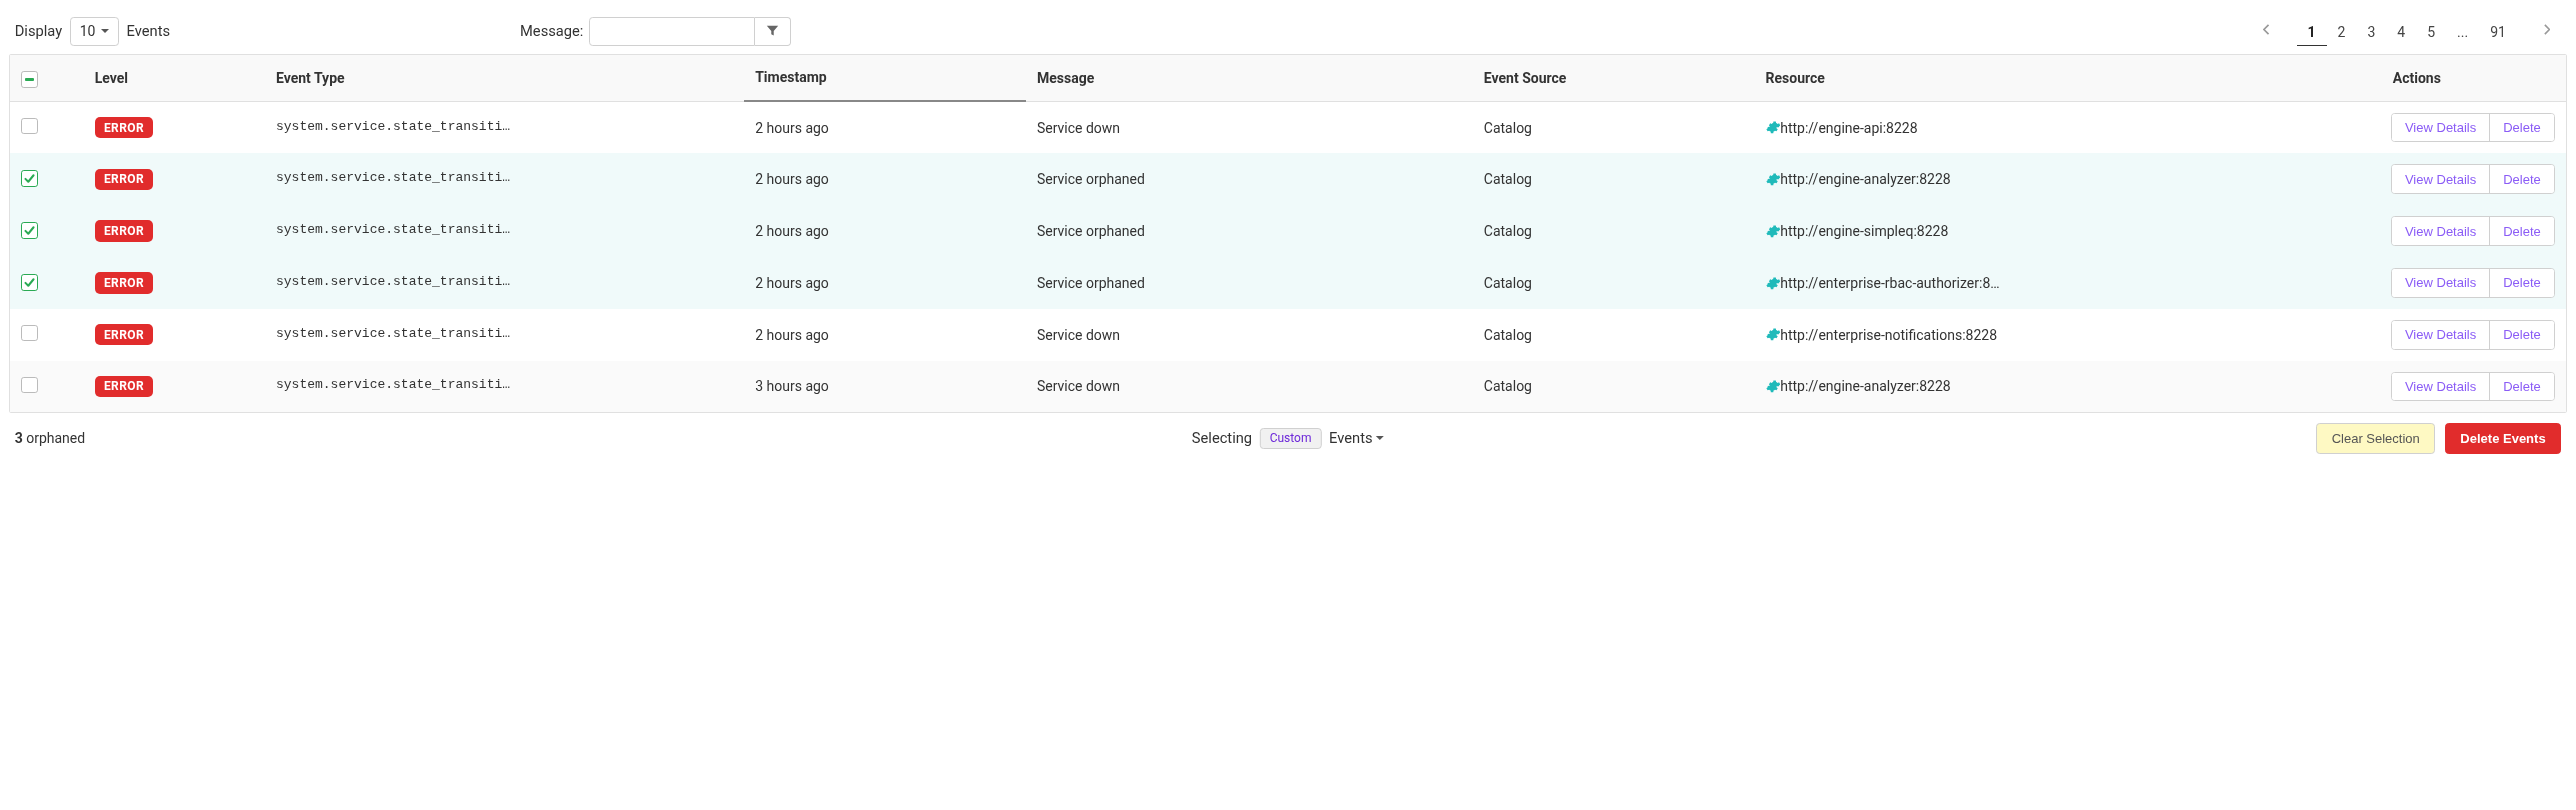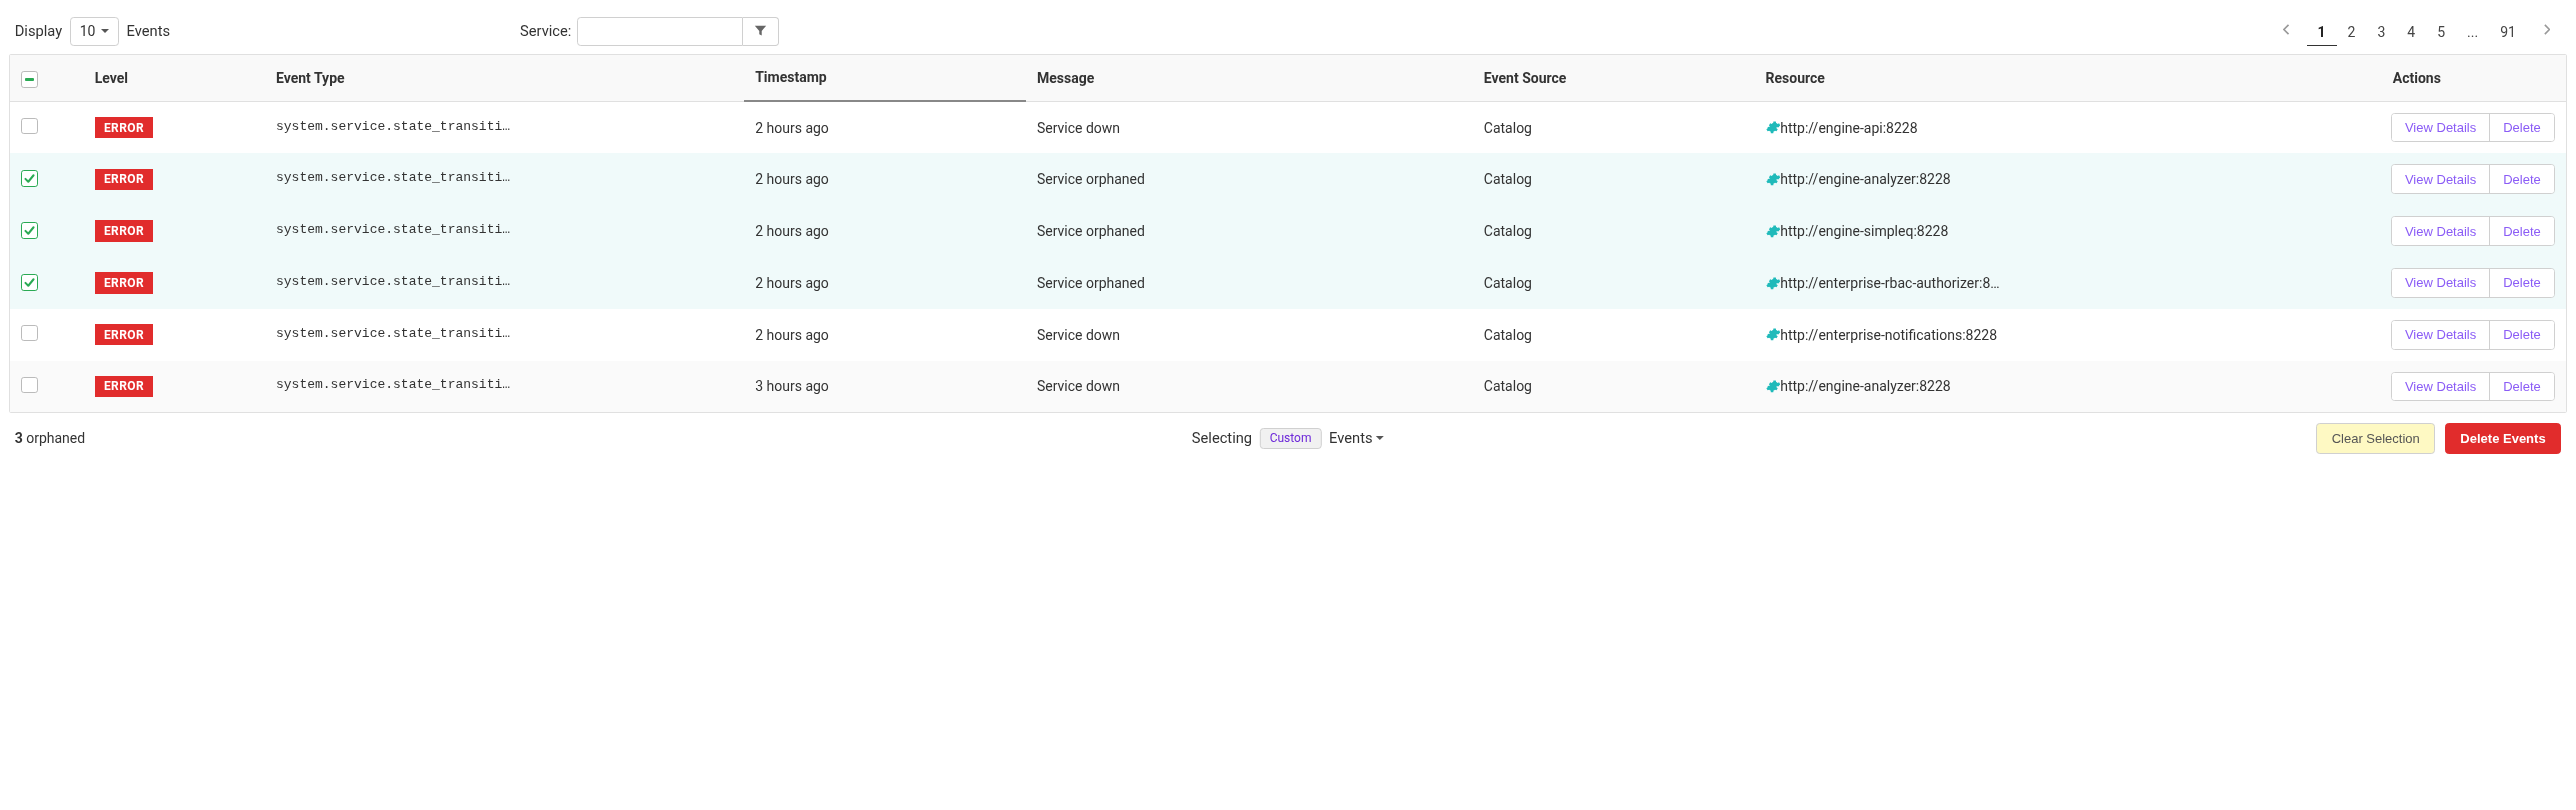--- a/index.html
+++ b/index.html
@@ -65,21 +65,21 @@
     border-left: none;
     border-radius: 0 3.7px 3.7px 0;
     background: #fff;
     padding: 4.6px 11px 3.7px;
     cursor: pointer;
     color: #666;
   }
   .pagination {
     display: flex;
     align-items: center;
-    gap: 5px;
+    gap: 15px;
   }
   .page-nav, .page-num {
     padding: 5.5px 11px;
     font-size: 14px;
     color: #444;
     cursor: pointer;
     border-bottom: 1.8px solid transparent;
   }
   .page-num.active {
     font-weight: 700;
@@ -137,21 +137,21 @@
   }
   .checkbox.checked svg { display: block; }
   .checkbox svg { display: none; width: 13px; height: 13px; }
   .level-badge {
     display: inline-block;
     background: #e12c2c;
     color: #fff;
     font-weight: 700;
     font-size: 12px;
     padding: 3.7px 9.2px;
-    border-radius: 0;
+    border-radius: 5px;
     letter-spacing: 0.4px;
   }
   .mono {
     font-family: ui-monospace, Menlo, Consolas, "Courier New", monospace;
     font-size: 13px;
     color: #333;
     white-space: nowrap;
     overflow: hidden;
     text-overflow: ellipsis;
     max-width: 240px;
@@ -248,21 +248,21 @@
 <div class="toolbar">
   <div class="toolbar-left">
     <span class="display-label">Display</span>
     <div class="select-box">
       <span>10</span>
       <span class="caret-down"></span>
     </div>
     <span class="events-label">Events</span>
   </div>
   <div class="toolbar-center">
-    <span class="filter-label">Service:</span>
+    <span class="filter-label">Message:</span>
     <div style="display:flex;">
       <input class="filter-input" type="text" value="" style="">
       <button class="filter-button">
         <svg width="13" height="13" viewBox="0 0 16 16" fill="currentColor">
             <path d="M1 2h14l-5.5 6.5V14l-3-1.5V8.5L1 2z"></path>
           </svg>
       </button>
     </div>
   </div>
   <div class="toolbar-right">

